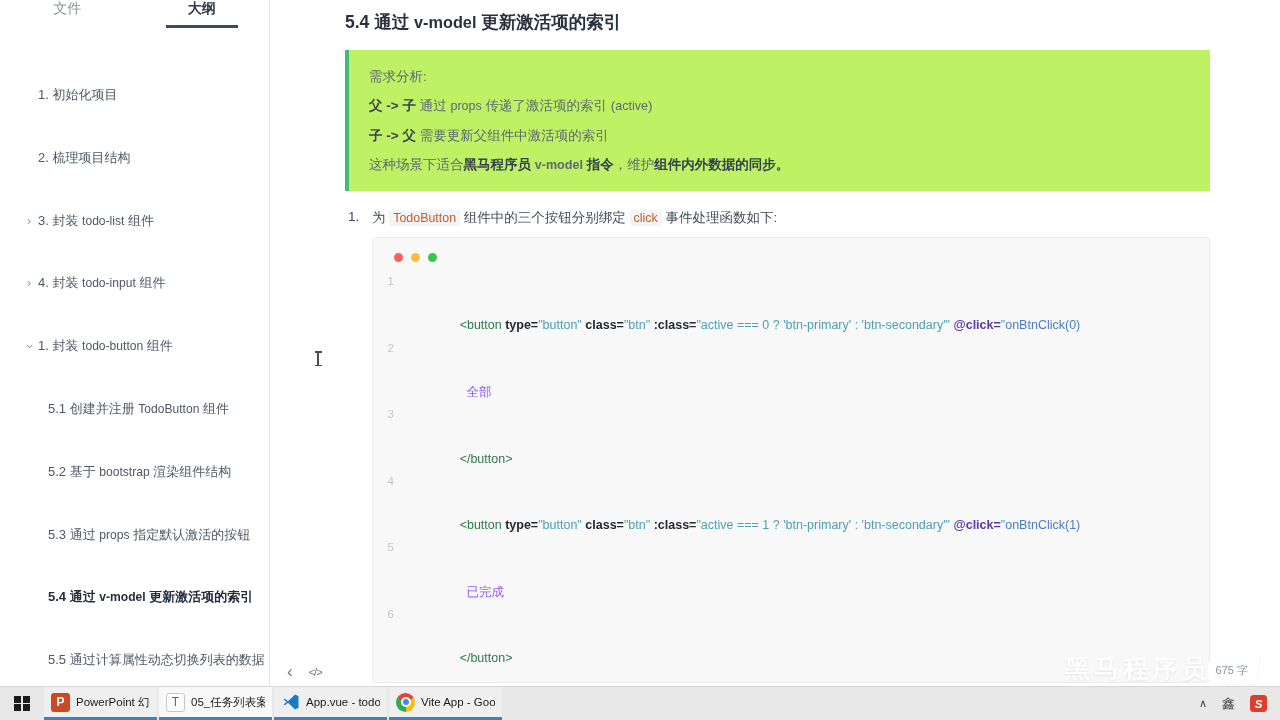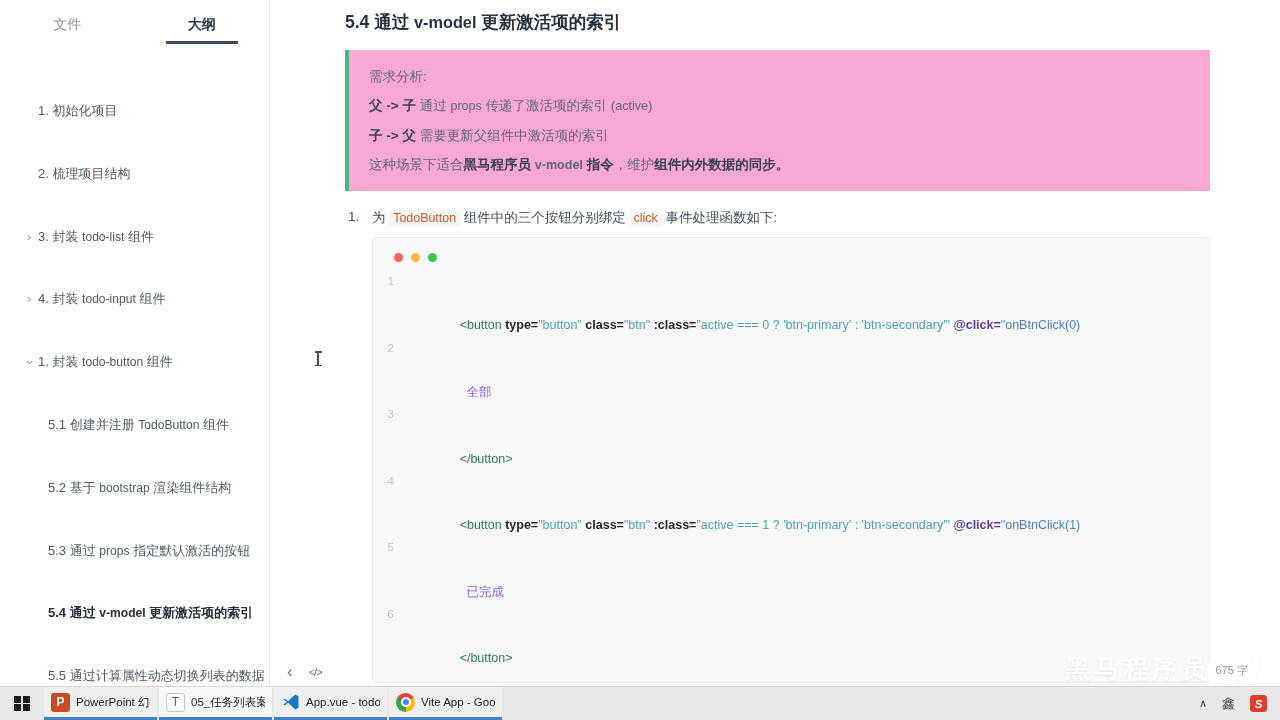--- a/index.html
+++ b/index.html
@@ -4,21 +4,21 @@
 <style>
   * { margin:0; padding:0; box-sizing:border-box; }
   html,body { width:1280px; height:720px; overflow:hidden; }
   body { font-family:"Liberation Sans","DejaVu Sans",sans-serif; background:#fff; }
   .mono, .bmono, .icode, .codeline, .src-ico { font-family:Liberation Sans, sans-serif; }
 
   #app { position:relative; width:1280px; height:720px; background:#fff; }
 
   
   .sidebar { position:absolute; left:0; top:0; bottom:34px; width:270px; background:#fff; border-right:1px solid #e5e7e9; z-index:10; }
-  .tabs { display:flex; padding-top:16px; }
+  .tabs { display:flex; padding-top:0; }
   .tab { width:50%; text-align:center; font-size:14px; color:#8b939c; padding-bottom:10px; position:relative; cursor:default; }
   .tab.active { color:#2c3a48; font-weight:700; }
   .tab.active::after { content:""; position:absolute; left:50%; transform:translateX(-50%); bottom:0; width:72px; height:3px; background:#3d4b5c; }
   .outline { padding-top:16px; }
   .o-item { position:relative; padding:0 8px 0 38px; line-height:22.8px; font-size:13px; color:#4d5965; white-space:nowrap; overflow:hidden;margin-top:40px; }
   .o-item.lvl2 { padding-left:48px; }
   .o-item .arrow { position:absolute; left:27px; top:0; font-size:13px; color:#97a1ab; visibility:hidden; }
   .o-item.collapsed .arrow { visibility:visible; }
   .o-item.expanded .arrow { visibility:visible; display:inline-block; transform:rotate(90deg); }
   .o-item.active .rich { font-weight:700; color:#242f3b; }
@@ -36,21 +36,21 @@
   .doc-title { font-size:12px; color:#5f6872; }
   .win-controls { position:absolute; right:10px; top:0; height:26px; display:flex; align-items:center; gap:24px; }
   .wc-btn { width:16px; height:16px; display:grid; place-items:center; color:#444; font-size:12px; cursor:default; }
   .min-glyph { width:10px; height:1.5px; background:#444; }
   .max-glyph { width:9px; height:9px; border:1.4px solid #444; border-radius:1px; }
 
   .content { padding:0 70px 0 74px; }
   h1 { font-size:17.5px; color:#28323e; margin:10px 0 16px; font-weight:700; }
   h1 .mono { font-size:16px; }
 
-  blockquote { background:#f9a8d4; border-left:4px solid #42b983; margin-bottom:18px; padding:6px 20px 17px; }
+  blockquote { background:#bef264; border-left:4px solid #42b983; margin-bottom:18px; padding:6px 20px 17px; }
   blockquote p { margin-top:11.5px; font-size:13.5px; color:#5d6974; }
 
   .li { display:flex; font-size:13.5px; color:#414d5a; margin:16px 0 10px; }
   .li .marker { flex:none; width:27px; padding-left:3px; }
 
   .codeblock { background:#f8f8f8; border:1px solid #ececec; border-radius:4px; margin:0 0 24px 27px; padding:6px 0 12px; }
   .traffic { display:flex; gap:8px; padding:9px 0 8px 21px; }
   .dot { width:9px; height:9px; border-radius:50%; }
   .codeline { display:flex; line-height:22.2px; font-size:12.5px; color:#333; }
   .lineno { flex:none; width:38px; text-align:right; padding-right:17px; color:#c0c6cc; font-size:11.5px; }

